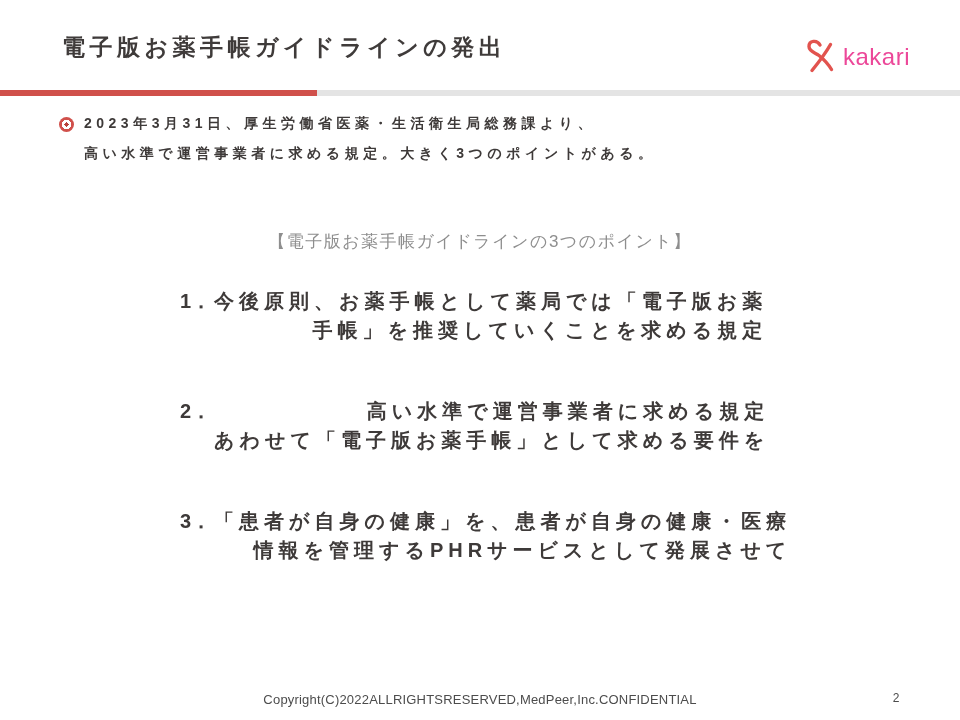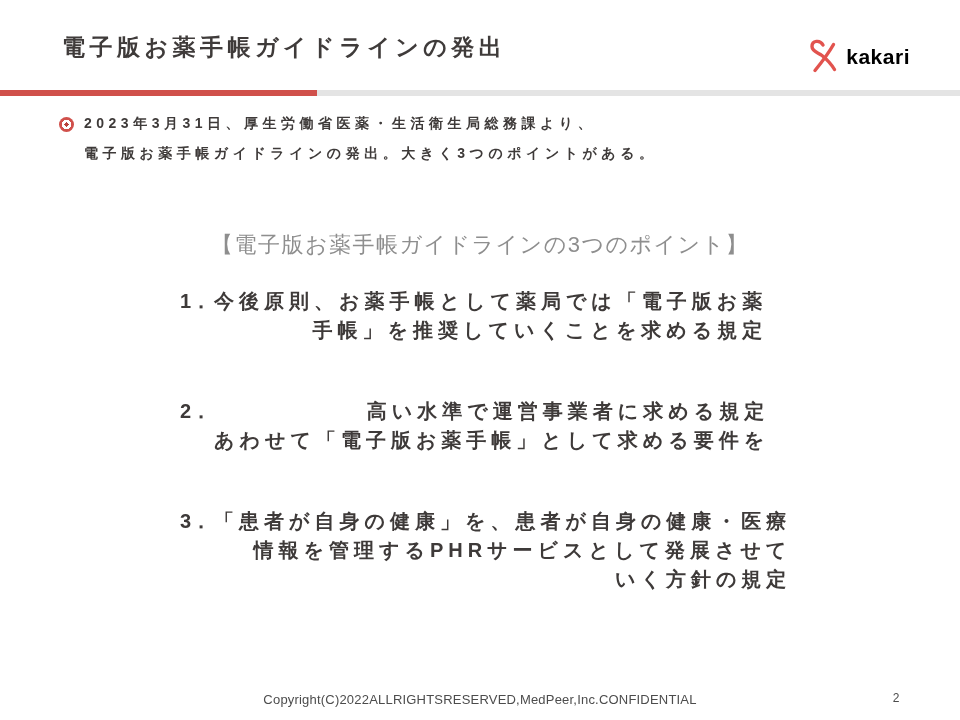--- a/index.html
+++ b/index.html
@@ -9,38 +9,38 @@
   }
   .slide{position:absolute;inset:0;border-radius:16px;}
 
   
   .page-title{
     position:absolute;left:62px;top:33px;margin:0;
     font-size:23px;font-weight:bold;letter-spacing:4.5px;color:#3f3b3a;line-height:28px;
   }
   .logo{position:absolute;top:38px;right:50px;display:flex;align-items:center;gap:5px;}
   .logo-mark{width:34px;height:38px;display:block;}
-  .logo-text{font-size:21px;color:#000000;letter-spacing:0.5px;line-height:38px;font-weight:bold;}
+  .logo-text{font-size:24px;color:#ec4899;letter-spacing:0.5px;line-height:38px;}
 
   .rule{position:absolute;left:0;top:90px;width:960px;height:6px;background:#e4e4e4;}
   .rule-accent{position:absolute;left:0;top:0;width:317px;height:6px;background:#d0504b;}
 
   
   .lead{position:absolute;left:59px;top:108px;}
   .lead-icon{
     position:absolute;left:0;top:9px;width:15px;height:15px;border-radius:50%;
     background:radial-gradient(circle at 50% 50%, #b8423d 0 2.2px, #ffffff 2.2px 4.6px, #d0504b 4.6px);
   }
   .lead-text{margin:0 0 0 25px;font-size:14px;font-weight:bold;letter-spacing:4.5px;line-height:30px;color:#3e3a39;}
   .lead-text span{display:block;white-space:nowrap;}
 
   
   .box-heading{
     position:absolute;left:0;top:230px;width:960px;text-align:center;
-    font-size:22px;letter-spacing:1.5px;color:#8e8e8e;white-space:nowrap;
+    font-size:17px;letter-spacing:1.5px;color:#8e8e8e;white-space:nowrap;
   }
 
   
   .points{position:absolute;left:180px;top:287px;list-style:none;margin:0;padding:0;}
   .point{display:flex;margin:0 0 52px 0;font-size:20px;font-weight:bold;line-height:29px;letter-spacing:5px;color:#3e3a39;}
   .point-number{flex:none;width:34px;letter-spacing:0;}
   .point-lines span{display:block;white-space:nowrap;text-align:right;}
 
   
   .footer-copyright{
@@ -68,21 +68,21 @@
   </div>
 
   <div class="rule">
     <span class="rule-accent"></span>
   </div>
 
   <div class="lead">
     <span class="lead-icon"></span>
     <p class="lead-text">
       <span>2023年3月31日、厚生労働省医薬・生活衛生局総務課より、</span>
-      <span>電子版お薬手帳ガイドラインの発出。大きく3つのポイントがある。</span>
+      <span>高い水準で運営事業者に求める規定。大きく3つのポイントがある。</span>
     </p>
   </div>
 
   <div class="box-heading">【電子版お薬手帳ガイドラインの3つのポイント】</div>
 
   <ol class="points">
     <li class="point">
       <span class="point-number">1．</span>
       <span class="point-lines">
         <span>今後原則、お薬手帳として薬局では「電子版お薬</span>
@@ -94,21 +94,20 @@
       <span class="point-lines">
         <span>高い水準で運営事業者に求める規定</span>
         <span>あわせて「電子版お薬手帳」として求める要件を</span>
       </span>
     </li>
     <li class="point">
       <span class="point-number">3．</span>
       <span class="point-lines">
         <span>「患者が自身の健康」を、患者が自身の健康・医療</span>
         <span>情報を管理するPHRサービスとして発展させて</span>
-        <span>いく方針の規定</span>
       </span>
     </li>
   </ol>
 
   <div class="footer-copyright">Copyright(C)2022ALLRIGHTSRESERVED,MedPeer,Inc.CONFIDENTIAL</div>
   <div class="page-number">2</div>
 
 </div>
 
 </body></html>

